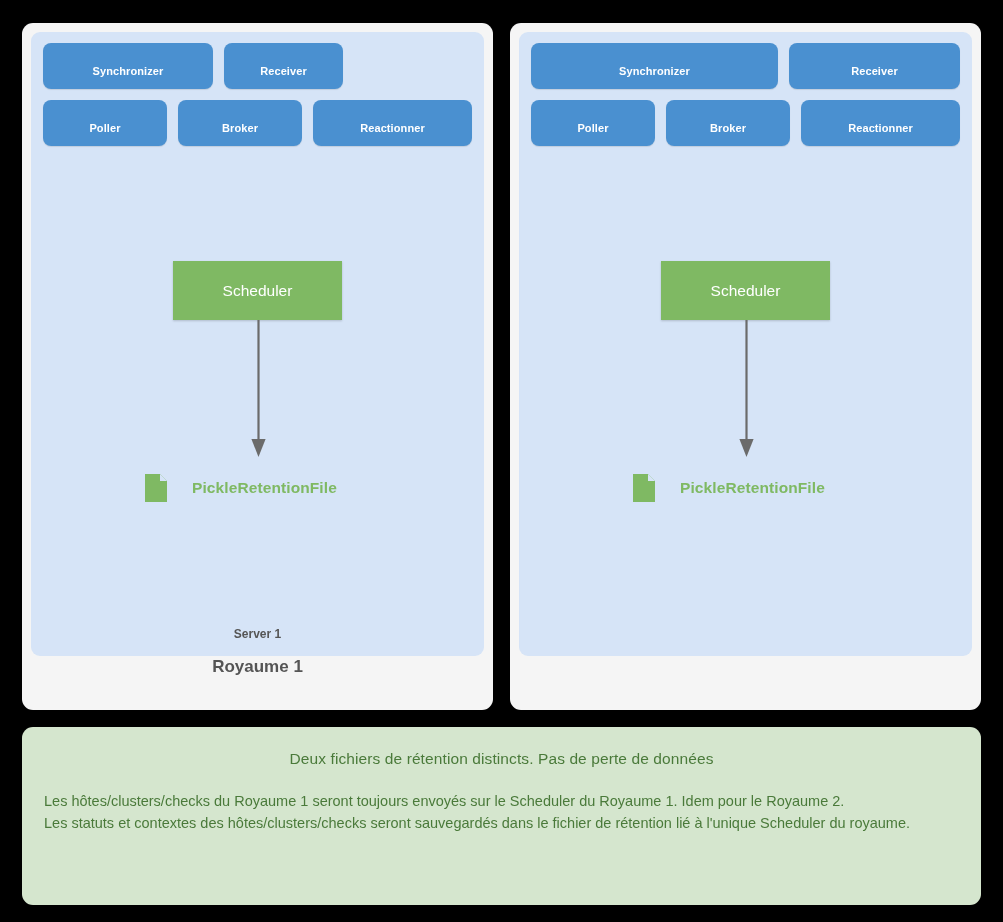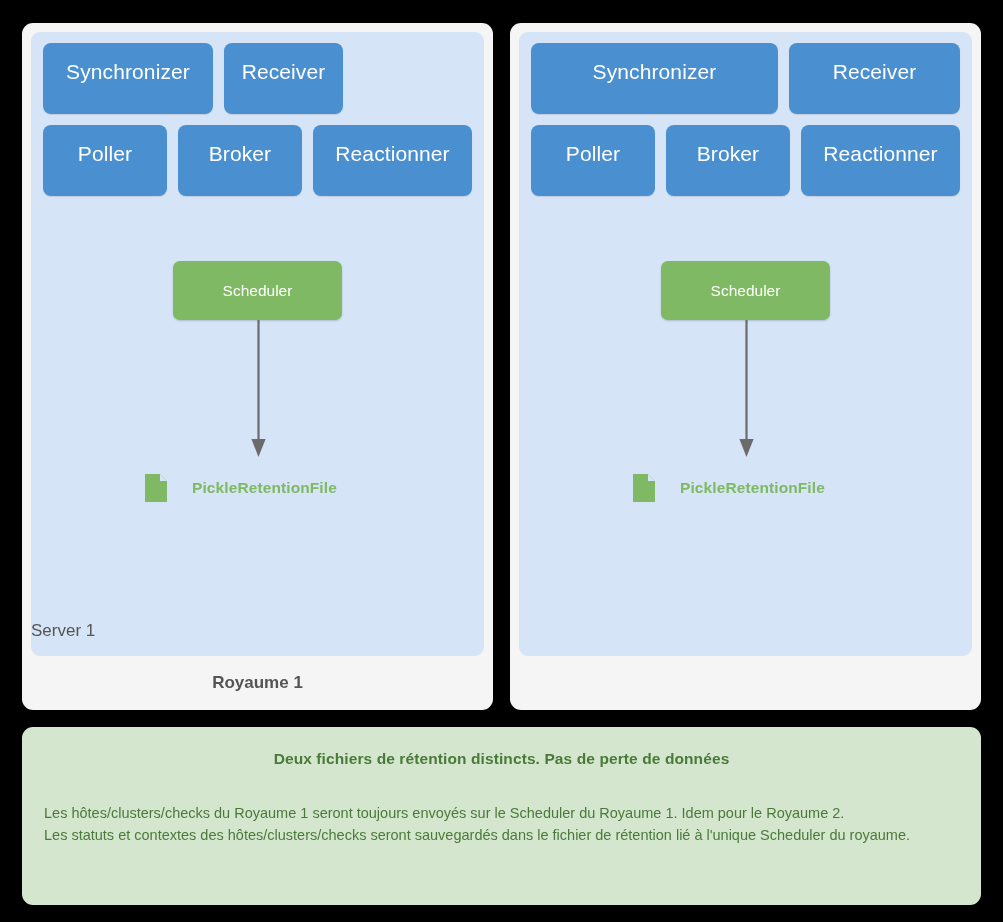--- a/index.html
+++ b/index.html
@@ -24,59 +24,59 @@
     position:absolute;left:9px;top:9px;width:453px;height:624px;
     background:#d6e4f7;border-radius:9px;box-sizing:border-box;
     overflow:hidden;
   }
 
   
   .daemon-rows{position:absolute;left:12px;top:11px;width:429px;}
   .daemon-row{display:flex;gap:11px;margin-bottom:11px;}
   .daemon-box{
     background:#4a90d0;color:#fff;border-radius:8px;
-    height:71px;line-height:57px;text-align:center;
-    font-size:21px;font-weight:400;letter-spacing:.1px;
+    height:46px;line-height:57px;text-align:center;
+    font-size:11px;font-weight:700;letter-spacing:.1px;
     box-shadow:0 1px 1px rgba(0,0,0,.10);
     white-space:nowrap;overflow:hidden;
   }
 
   
   .scheduler-box{
     position:absolute;width:169px;height:59px;line-height:59px;
-    background:#7fb963;color:#fff;border-radius:7px;
+    background:#7fb963;color:#fff;border-radius:0;
     text-align:center;font-size:15.5px;
     box-shadow:0 1px 2px rgba(0,0,0,.18);
   }
   .flow-arrow{position:absolute;}
   .retention{position:absolute;display:flex;align-items:center;gap:25px;}
   .file-icon{position:relative;width:22px;height:28px;flex:0 0 22px;}
   .retention-label{
     font-size:15.5px;font-weight:bold;color:#7fb963;white-space:nowrap;
     letter-spacing:.1px;
   }
 
   .server-label{
-    position:absolute;left:0;right:0;bottom:15px;text-align:left;
-    font-size:17px;font-weight:normal;color:#555555;
+    position:absolute;left:0;right:0;bottom:15px;text-align:center;
+    font-size:12px;font-weight:bold;color:#555555;
   }
   .realm-label{
-    position:absolute;left:0;right:0;bottom:17px;text-align:center;
+    position:absolute;left:0;right:0;bottom:33px;text-align:center;
     font-size:17px;font-weight:bold;color:#555555;
   }
 
   
   #note{
     position:absolute;left:22px;top:727px;width:959px;height:178px;
     background:#d5e6ce;border-radius:11px;box-sizing:border-box;
     padding:23px 22px 0 22px;
   }
   #note-title{
-    text-align:center;font-size:15.5px;font-weight:bold;color:#4a7a3a;
-    margin-bottom:34px;letter-spacing:.1px;
+    text-align:center;font-size:15.5px;font-weight:normal;color:#4a7a3a;
+    margin-bottom:22px;letter-spacing:.1px;
   }
   #note-body{
     font-size:14.5px;color:#4a7a3a;line-height:22px;
   }
   #note-body p{margin:0;}
 </style>
 </head>
 <body>
 
 <div id="stage">

